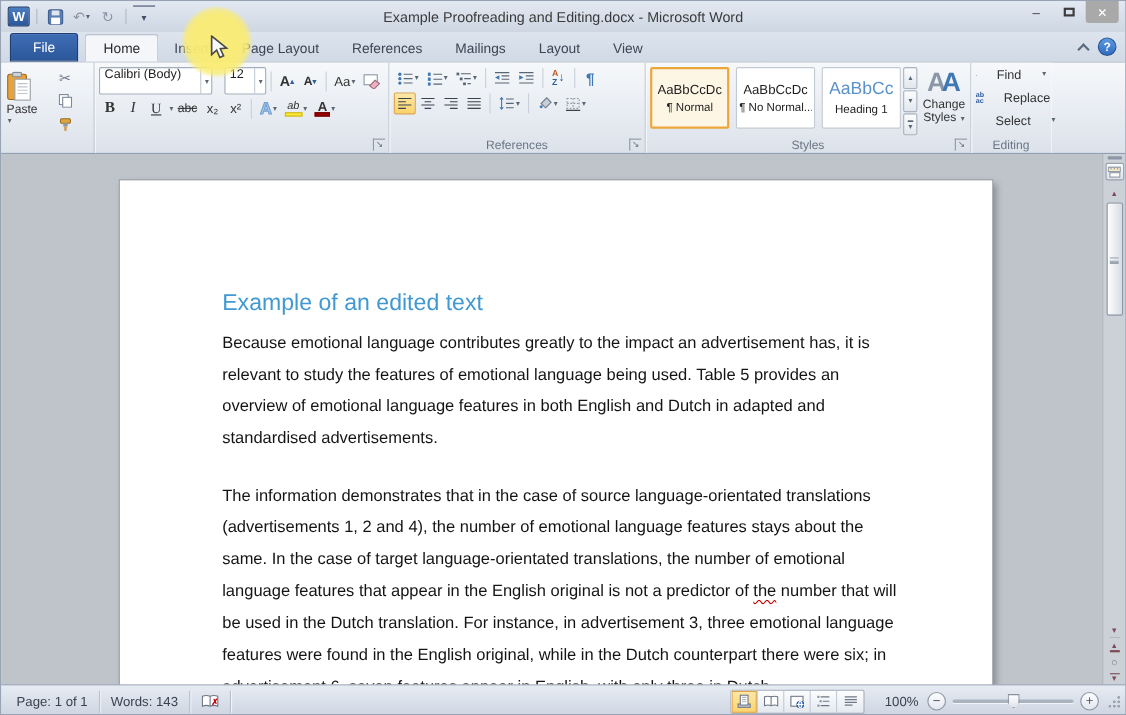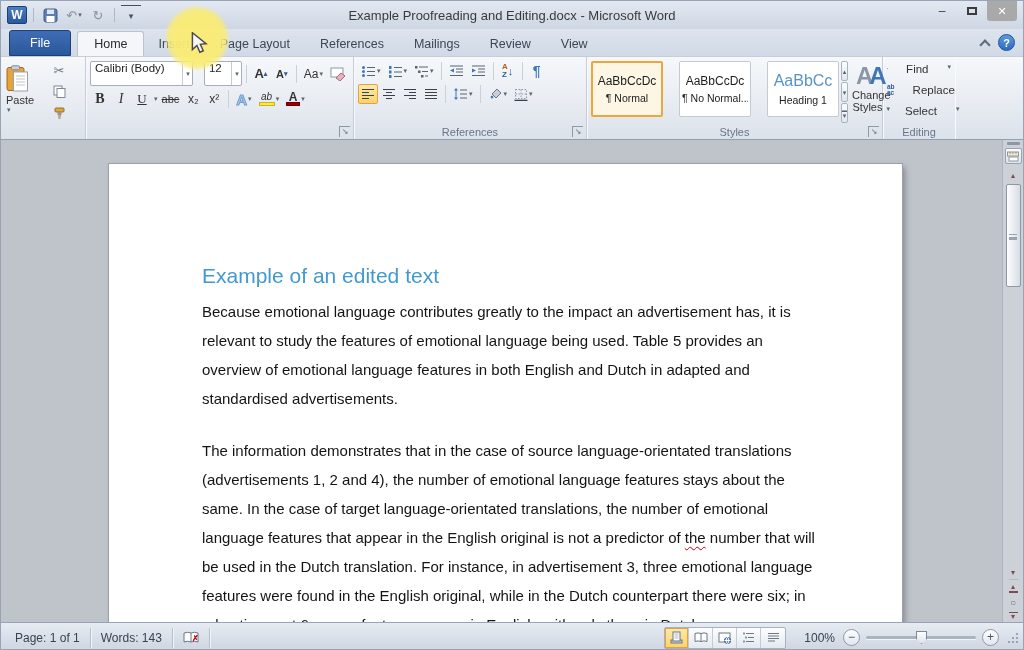--- a/index.html
+++ b/index.html
@@ -72,21 +72,21 @@
   
   .g-para { width:233px; }
   .pil { font-size:14px; color:#3f77b5; font-weight:bold; }
   .sorticon { display:flex; align-items:center; }
   .sortlet { display:flex; flex-direction:column; font-size:8px; font-weight:bold; line-height:8px; }
   .sortlet .a { color:#c05c1e; } .sortlet .z { color:#2f5d9e; }
   .sortarr { font-size:11px; color:#2f5d9e; }
 
   
   .g-styles { width:296px; display:flex; }
-  .stylecards { display:flex; gap:16px; }
+  .stylecards { display:flex; gap:6px; }
   .card { width:72px; height:56px; background:#fff; border:1px solid #c3cad4; border-radius:2px; display:flex; flex-direction:column; align-items:center; justify-content:center; gap:4px; }
   .card.sel { background:#fdf6e4; border:2px solid #eca63c; }
   .card .prev { font-size:12px; color:#1d1d1d; white-space:nowrap; overflow:hidden; max-width:66px; }
   .card .prev.h1 { color:#5a92c8; font-size:16px; }
   .card .cname { font-size:10.5px; color:#222; white-space:nowrap; overflow:hidden; max-width:66px; }
   .stylescroll { width:16px; display:flex; flex-direction:column; gap:1px; margin-left:2px; }
   .ssb { flex:1; background:linear-gradient(#fcfdfe,#e2e7ee); border:1px solid #aab3c0; border-radius:2px; font-size:7px; color:#5a6574; display:flex; align-items:center; justify-content:center; flex-direction:column; line-height:5px; }
   .changestyles { width:48px; margin-left:4px; display:flex; flex-direction:column; align-items:center; justify-content:flex-start; padding-top:2px; }
   .AA { font-size:24px; line-height:26px; }
   .AA .a1 { color:#8b97a8; font-weight:bold; } .AA .a2 { color:#3f77b5; font-weight:bold; margin-left:-4px; }
@@ -188,21 +188,21 @@
     </div>
   </div>
 
   <div class="tabrow">
     <div class="ftab">File</div>
     <div class="tab active">Home</div>
     <div class="tab">Insert</div>
     <div class="tab">Page Layout</div>
     <div class="tab">References</div>
     <div class="tab">Mailings</div>
-    <div class="tab">Review</div>
+    <div class="tab">Layout</div>
     <div class="tab">View</div>
     <div class="ribbonside">
       <div class="chev"></div>
       <div class="helpbtn">
           <span>?</span>
         </div>
     </div>
   </div>
 
   <div class="ribbon">

